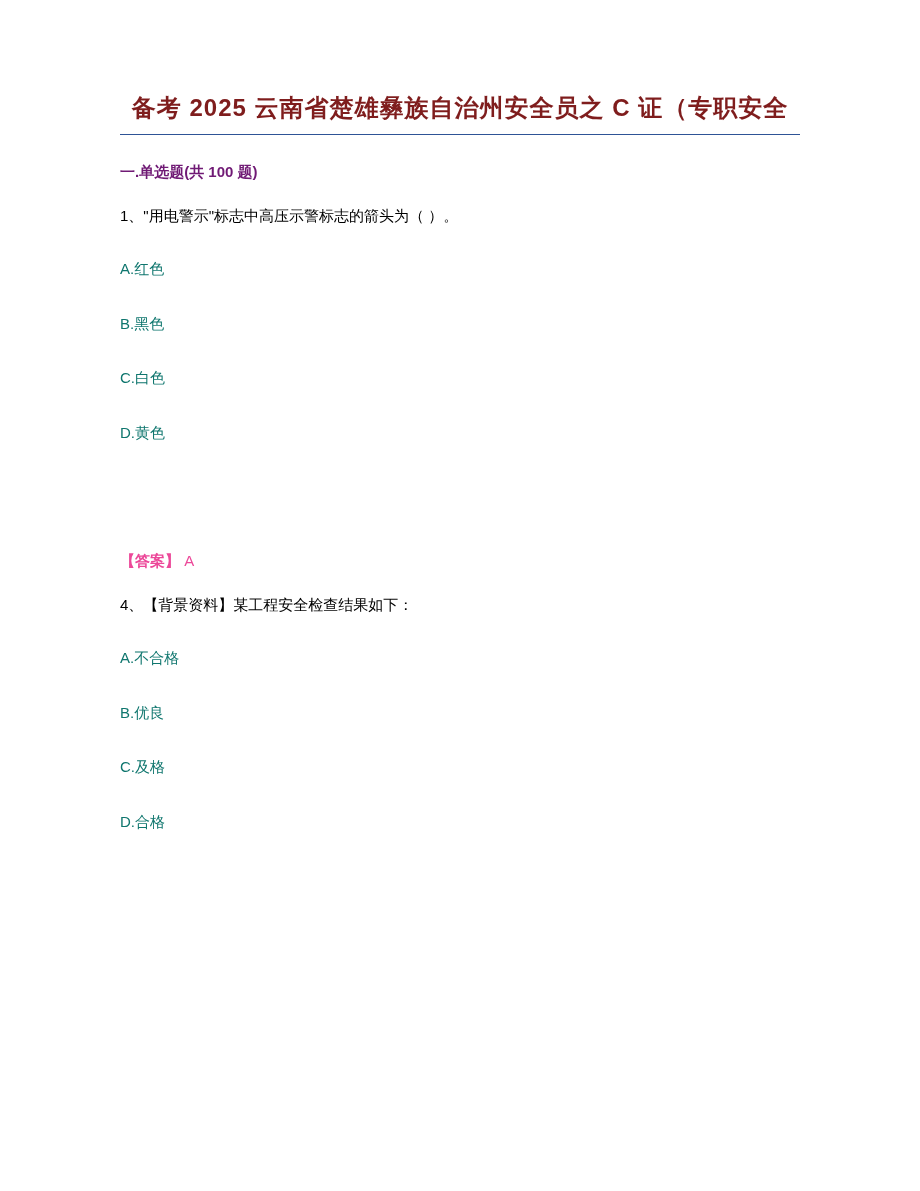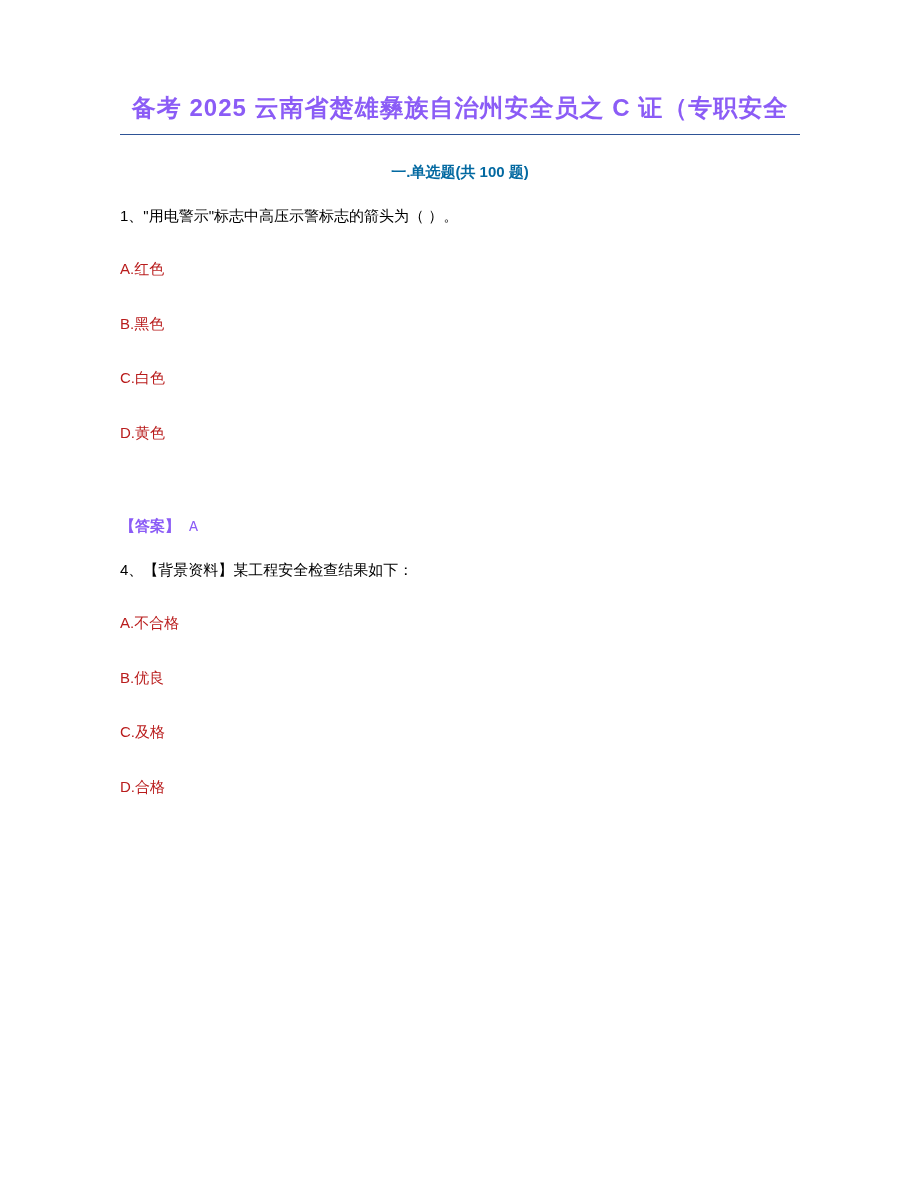--- a/index.html
+++ b/index.html
@@ -15,54 +15,52 @@
       padding: 90px 120px 0 120px;
       color: #000000;
     }
     .title-container {
       text-align: center;
       margin-bottom: 8px;
     }
     .title {
       font-size: 24px;
       font-weight: bold;
-      color: #8b5cf6;
+      color: #7f1d1d;
       line-height: 1.5;
       letter-spacing: 1px;
     }
     .title-underline {
       border-bottom: 1.5px solid #2e5496;
       margin-top: 4px;
       margin-bottom: 28px;
     }
     .section-header {
       font-size: 15px;
       font-weight: bold;
-      color: #0369a1;
+      color: #701a75;
       margin-bottom: 22px;
-      text-align: center;
     }
     .question-text {
       font-size: 15px;
       color: #000000;
       margin-bottom: 30px;
       line-height: 1.6;
     }
     .option {
       font-size: 15px;
-      color: #b91c1c;
+      color: #0f766e;
       margin-bottom: 32px;
       line-height: 1.5;
     }
     .answer-block {
       font-size: 15px;
-      color: #8b5cf6;
-      margin-top: 73px;
+      color: #ec4899;
+      margin-top: 108px;
       margin-bottom: 22px;
-      font-family: Liberation Mono, monospace;
     }
     .answer-label {
       font-weight: bold;
     }
   </style>
 </head>
 <body>
 
 <div class="title-container">
   <div class="title">备考 2025 云南省楚雄彝族自治州安全员之 C 证（专职安全</div>

